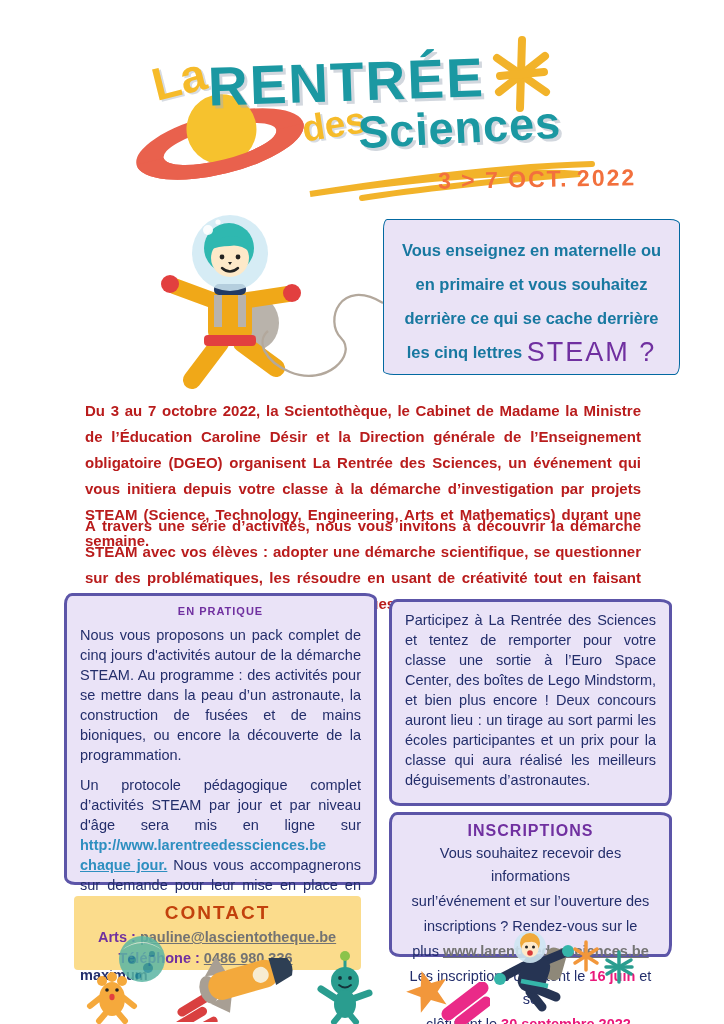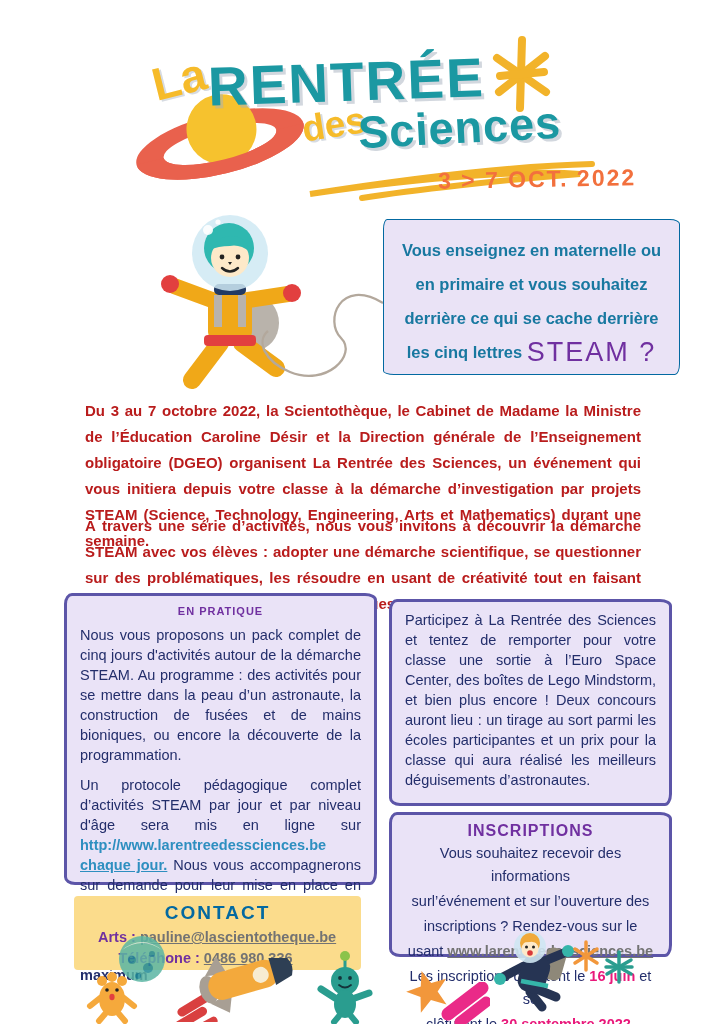--- a/index.html
+++ b/index.html
@@ -50,21 +50,21 @@
   .box-inscriptions h2{font-size:16px;margin-top:7px;}
   .box-inscriptions .centered{margin:2px 10px;text-align:center;line-height:23px;}
   .lnk-http{color:#2e8fc0;font-weight:bold;text-decoration:none;cursor:pointer;margin-top:16px;}
   .lnk-ul{color:#2e8fc0;font-weight:bold;text-decoration:underline;cursor:pointer;}
   .lnk-site{color:#737373;font-weight:bold;text-decoration:underline;cursor:pointer;}
   .pink{color:#e9197b;font-weight:bold;}
 
   
   .contact{left:74px;top:896px;width:287px;height:74px;background:#fbdc8c;
     border-radius:4px;z-index:2;box-sizing:border-box;padding-top:4px;}
-  .contact h2{margin:2px 0 3px;text-align:center;color:#0369a1;
+  .contact h2{margin:2px 0 3px;text-align:center;color:#c2410c;
     font-size:19px;letter-spacing:2px;}
   .contact .cline{font-size:14.5px;line-height:21px;color:#7030a0;font-weight:bold;}
   .cline.mail{padding-left:24px;}
   .cline.phone{text-align:center;padding-right:24px;}
 
   .illus{z-index:3;}
 </style>
 </head>
 <body>
 
@@ -152,21 +152,21 @@
 
   <div class="abs pbox box-concours">
     <p>Participez à La Rentrée des Sciences et tentez de remporter pour votre classe une sortie à l’Euro Space Center, des boîtes de Lego Mindstorm, et bien plus encore ! Deux concours auront lieu : un tirage au sort parmi les écoles participantes et un prix pour la classe qui aura réalisé les meilleurs déguisements d’astronautes.</p>
   </div>
 
   <div class="abs pbox box-inscriptions">
     <h2>INSCRIPTIONS</h2>
     <p class="centered">Vous souhaitez recevoir des informations</p>
     <p class="centered">surl’événement et sur l’ouverture des</p>
     <p class="centered">inscriptions ? Rendez-vous sur le</p>
-    <p class="centered"><span>usant </span><a class="lnk-site">www.larentreedessciences.be</a></p>
+    <p class="centered"><span>plus </span><a class="lnk-site">www.larentreedessciences.be</a></p>
     <p class="centered"><span>Les inscriptions débutent le </span><span class="pink">16 juin</span><span> et se</span></p>
     <p class="centered"><span>clôturent le </span><span class="pink">30 septembre 2022</span><span>.</span></p>
   </div>
 
   <div class="abs contact">
     <h2>CONTACT</h2>
     <div class="cline mail"><span>Arts</span><span> : </span><a class="lnk-site">pauline@lascientotheque.be</a></div>
     <div class="cline phone"><span>Téléphone</span><span> : </span><a class="lnk-site">0486 980 336</a></div>
   </div>
 

